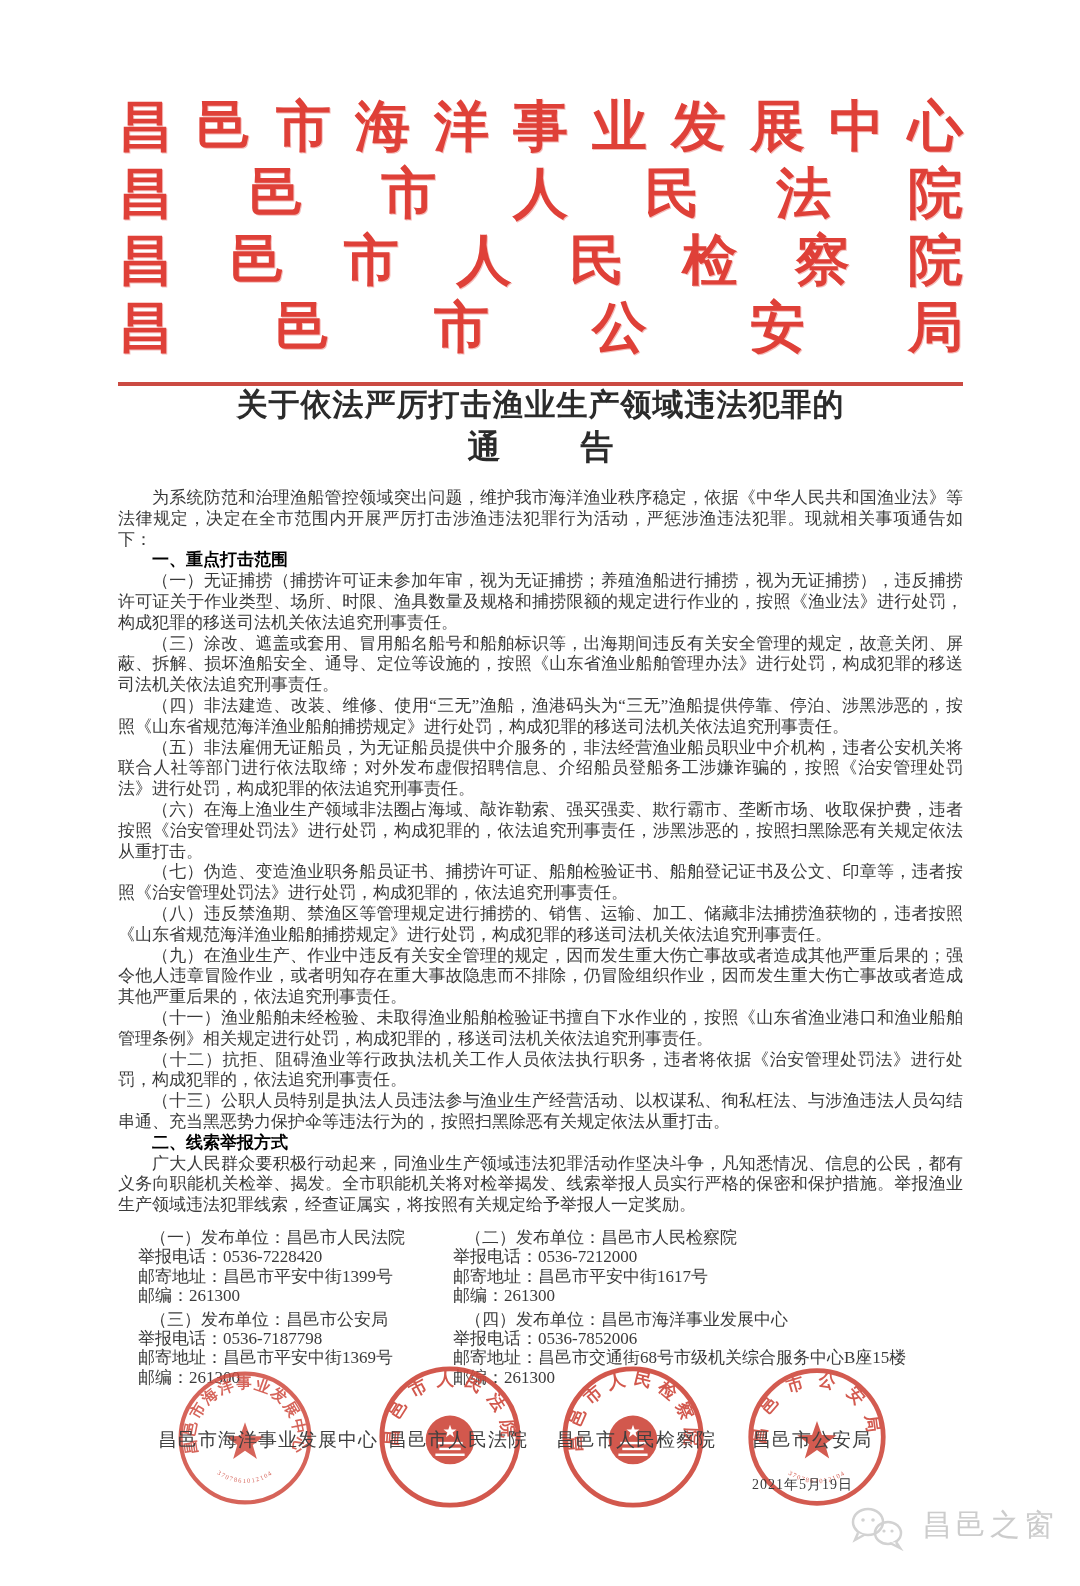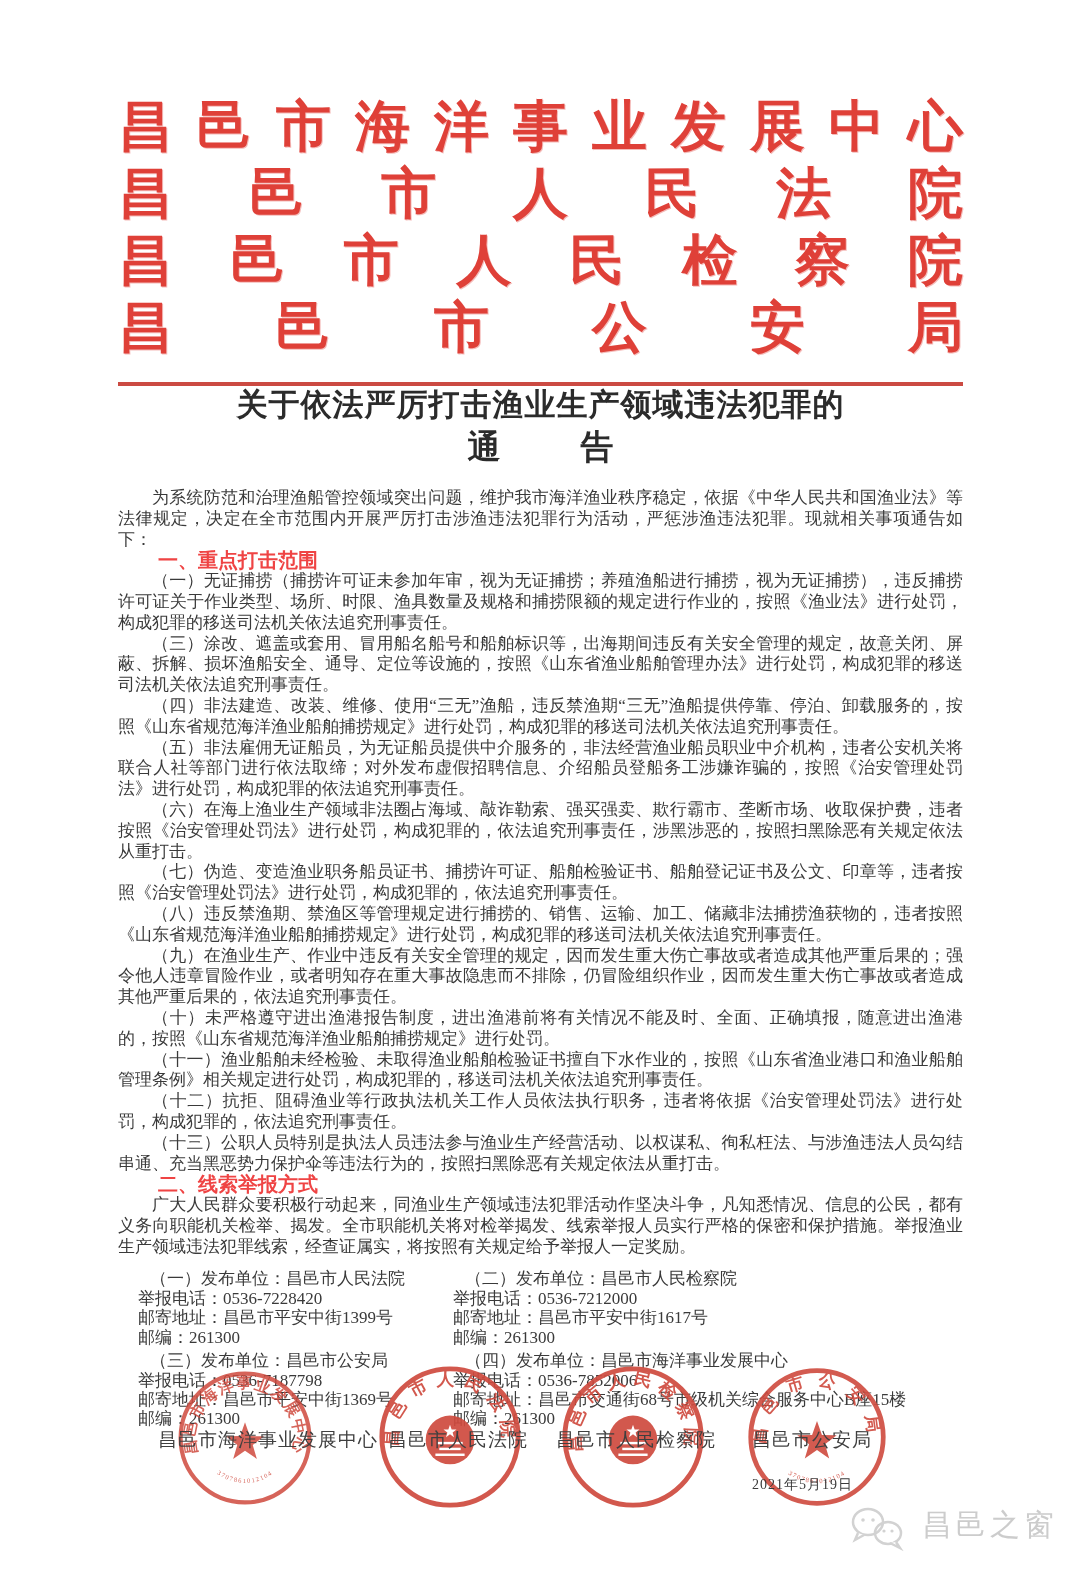--- a/index.html
+++ b/index.html
@@ -27,23 +27,23 @@
   }
   .notice-word{
     display:flex;justify-content:center;gap:80px;
     font-weight:700;color:#2b2b2b;font-size:33px;line-height:42px;margin-top:2px;
   }
 
   
   .body-text{margin-top:20px;font-size:17px;line-height:20.8px;text-align:justify;}
   .body-text p{margin:0;text-indent:2em;}
   .heading{
-    font-weight:700;color:#ef4444;
+    font-weight:700;color:#000000;
     font-family:"Liberation Sans","DejaVu Sans",sans-serif;
-    font-size:20px;
+    font-size:17px;
   }
 
   
   .contacts{
     margin-top:12px;padding-left:20px;
     display:grid;grid-template-columns:315px 1fr;column-gap:0;row-gap:4px;
     font-size:17px;line-height:19.4px;
   }
   .contact-block div{white-space:nowrap;}
   .contact-block .unit-line{text-indent:12px;}
@@ -117,27 +117,26 @@
     <div class="notice-word char-split">
         <span>通</span>
         <span>告</span>
       </div>
 
     <div class="body-text">
       <p>为系统防范和治理渔船管控领域突出问题，维护我市海洋渔业秩序稳定，依据《中华人民共和国渔业法》等法律规定，决定在全市范围内开展严厉打击涉渔违法犯罪行为活动，严惩涉渔违法犯罪。现就相关事项通告如下：</p>
       <p class="heading">一、重点打击范围</p>
       <p>（一）无证捕捞（捕捞许可证未参加年审，视为无证捕捞；养殖渔船进行捕捞，视为无证捕捞），违反捕捞许可证关于作业类型、场所、时限、渔具数量及规格和捕捞限额的规定进行作业的，按照《渔业法》进行处罚，构成犯罪的移送司法机关依法追究刑事责任。</p>
       <p>（三）涂改、遮盖或套用、冒用船名船号和船舶标识等，出海期间违反有关安全管理的规定，故意关闭、屏蔽、拆解、损坏渔船安全、通导、定位等设施的，按照《山东省渔业船舶管理办法》进行处罚，构成犯罪的移送司法机关依法追究刑事责任。</p>
-      <p>（四）非法建造、改装、维修、使用“三无”渔船，违反禁渔期“三无”渔船提供停靠、停泊、卸载服务的，按照《山东省规范海洋渔业船舶捕捞规定》进行处罚，构成犯罪的移送司法机关依法追究刑事责任。</p>
+      <p>（四）非法建造、改装、维修、使用“三无”渔船，渔港码头为“三无”渔船提供停靠、停泊、涉黑涉恶的，按照《山东省规范海洋渔业船舶捕捞规定》进行处罚，构成犯罪的移送司法机关依法追究刑事责任。</p>
       <p>（五）非法雇佣无证船员，为无证船员提供中介服务的，非法经营渔业船员职业中介机构，违者公安机关将联合人社等部门进行依法取缔；对外发布虚假招聘信息、介绍船员登船务工涉嫌诈骗的，按照《治安管理处罚法》进行处罚，构成犯罪的依法追究刑事责任。</p>
       <p>（六）在海上渔业生产领域非法圈占海域、敲诈勒索、强买强卖、欺行霸市、垄断市场、收取保护费，违者按照《治安管理处罚法》进行处罚，构成犯罪的，依法追究刑事责任，涉黑涉恶的，按照扫黑除恶有关规定依法从重打击。</p>
       <p>（七）伪造、变造渔业职务船员证书、捕捞许可证、船舶检验证书、船舶登记证书及公文、印章等，违者按照《治安管理处罚法》进行处罚，构成犯罪的，依法追究刑事责任。</p>
       <p>（八）违反禁渔期、禁渔区等管理规定进行捕捞的、销售、运输、加工、储藏非法捕捞渔获物的，违者按照《山东省规范海洋渔业船舶捕捞规定》进行处罚，构成犯罪的移送司法机关依法追究刑事责任。</p>
       <p>（九）在渔业生产、作业中违反有关安全管理的规定，因而发生重大伤亡事故或者造成其他严重后果的；强令他人违章冒险作业，或者明知存在重大事故隐患而不排除，仍冒险组织作业，因而发生重大伤亡事故或者造成其他严重后果的，依法追究刑事责任。</p>
-      <p>（十）未严格遵守进出渔港报告制度，进出渔港前将有关情况不能及时、全面、正确填报，随意进出渔港的，按照《山东省规范海洋渔业船舶捕捞规定》进行处罚。</p>
       <p>（十一）渔业船舶未经检验、未取得渔业船舶检验证书擅自下水作业的，按照《山东省渔业港口和渔业船舶管理条例》相关规定进行处罚，构成犯罪的，移送司法机关依法追究刑事责任。</p>
       <p>（十二）抗拒、阻碍渔业等行政执法机关工作人员依法执行职务，违者将依据《治安管理处罚法》进行处罚，构成犯罪的，依法追究刑事责任。</p>
       <p>（十三）公职人员特别是执法人员违法参与渔业生产经营活动、以权谋私、徇私枉法、与涉渔违法人员勾结串通、充当黑恶势力保护伞等违法行为的，按照扫黑除恶有关规定依法从重打击。</p>
       <p class="heading">二、线索举报方式</p>
       <p>广大人民群众要积极行动起来，同渔业生产领域违法犯罪活动作坚决斗争，凡知悉情况、信息的公民，都有义务向职能机关检举、揭发。全市职能机关将对检举揭发、线索举报人员实行严格的保密和保护措施。举报渔业生产领域违法犯罪线索，经查证属实，将按照有关规定给予举报人一定奖励。</p>
     </div>
 
     <div class="contacts">
       <div class="contact-block">
         <div class="unit-line">（一）发布单位：昌邑市人民法院</div>

